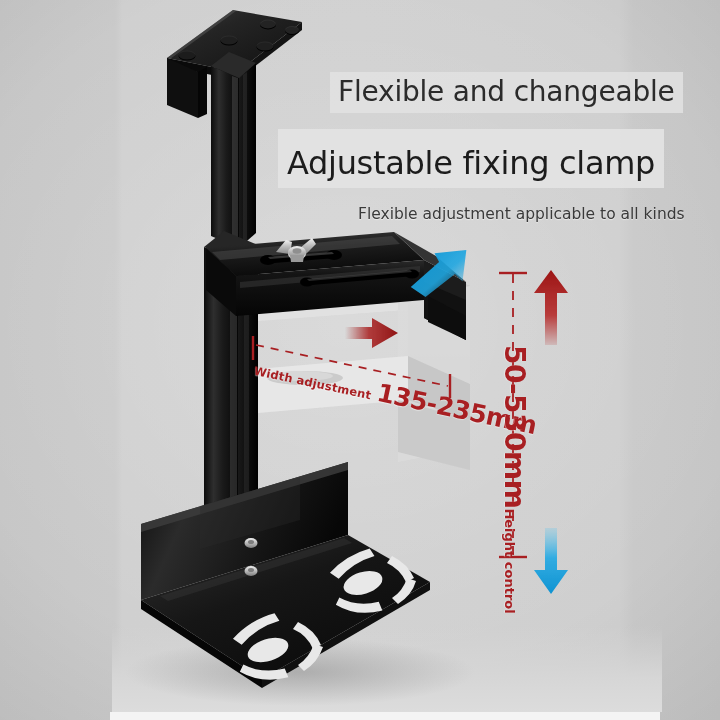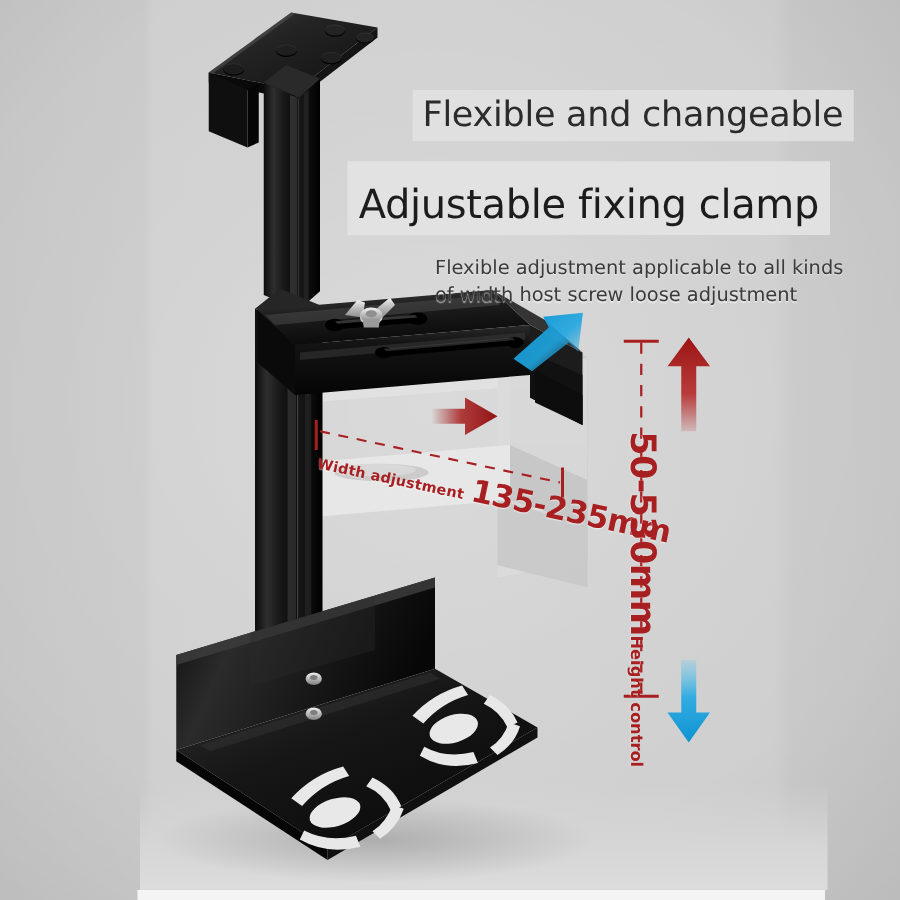--- a/index.html
+++ b/index.html
@@ -60,21 +60,21 @@
     padding: 15px 9px 6px 9px;
     background: rgba(228,228,228,0.88);
     color: #1c1c1c;
     font-size: 32px;
     font-weight: 400;
     letter-spacing: -0.3px;
     white-space: nowrap;
   }
   .subcopy {
     position: absolute;
-    left: 348px; top: 203px;
+    left: 358px; top: 203px;
     color: #3a3a3a;
     font-size: 15.5px;
     line-height: 22px;
     white-space: nowrap;
     text-shadow: 0 1px 1px rgba(255,255,255,0.55);
   }
 
   
   .product { position: absolute; left: 0; top: 0; width: 720px; height: 720px; }
   .svgfull { position: absolute; left: 0; top: 0; }
@@ -371,21 +371,20 @@
         <line x1="450" y1="374" x2="450" y2="398" stroke="#a81f22" stroke-width="2.4"></line>
       </g>
     </svg>
   </div>
 
   <div class="headline1">Flexible and changeable</div>
   <div class="headline2">Adjustable fixing clamp</div>
 
   <div class="subcopy">
     <div>Flexible adjustment applicable to all kinds</div>
-    <div>of width host screw loose adjustment</div>
   </div>
 
   <div class="width-label">
     <span class="small">Width adjustment</span>
     <span class="big">135-235mm</span>
   </div>
 
   <div class="height-label">
     <span class="big">50-530mm</span><span class="small">Height control</span>
   </div>

